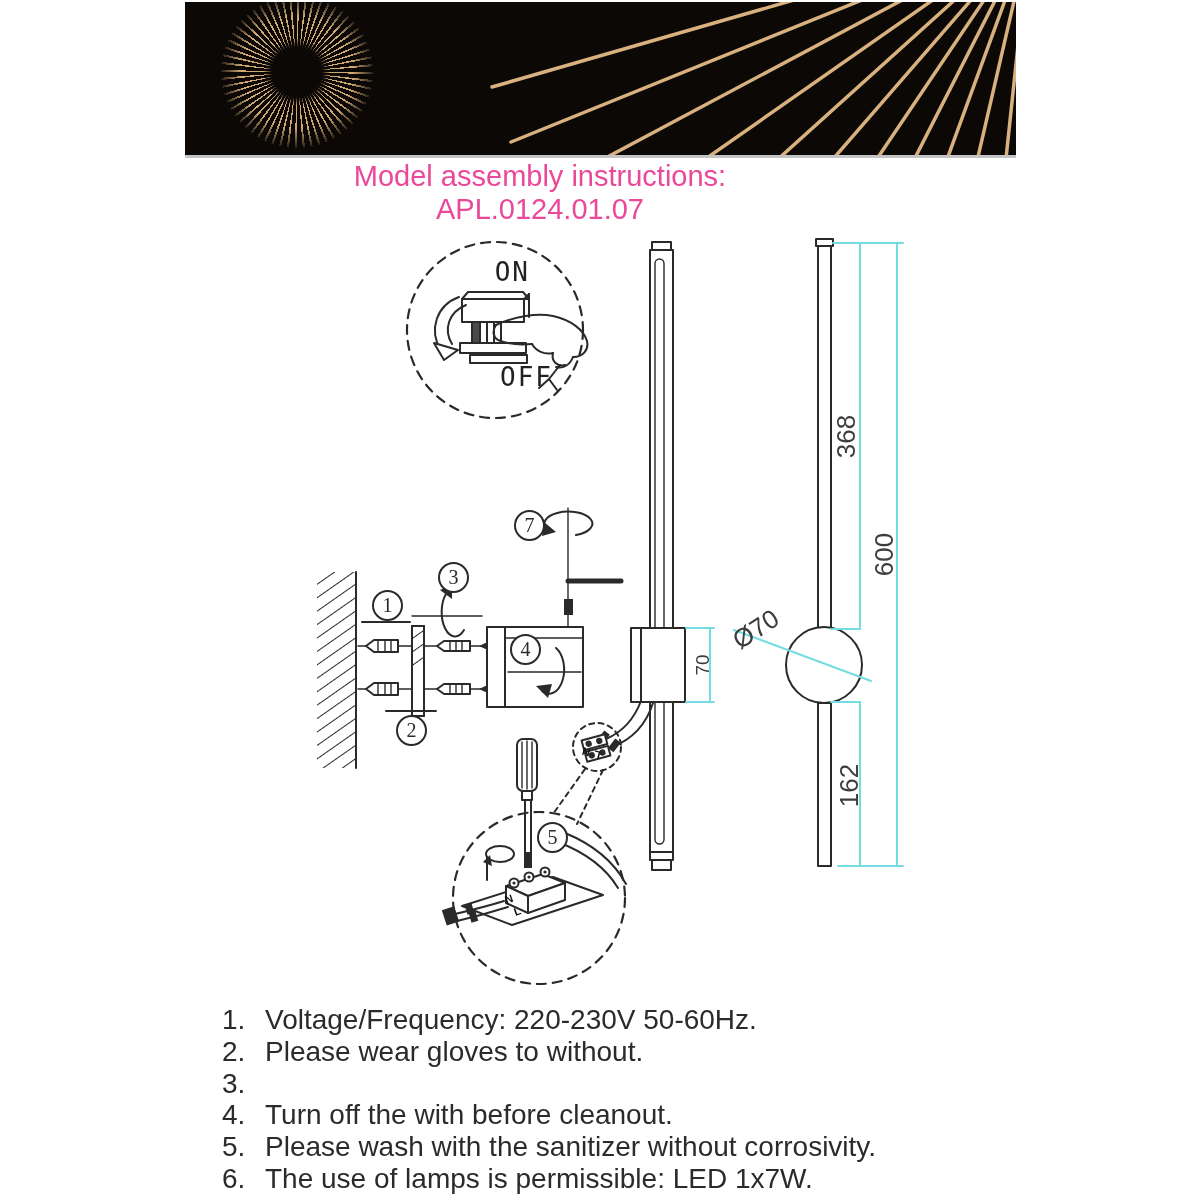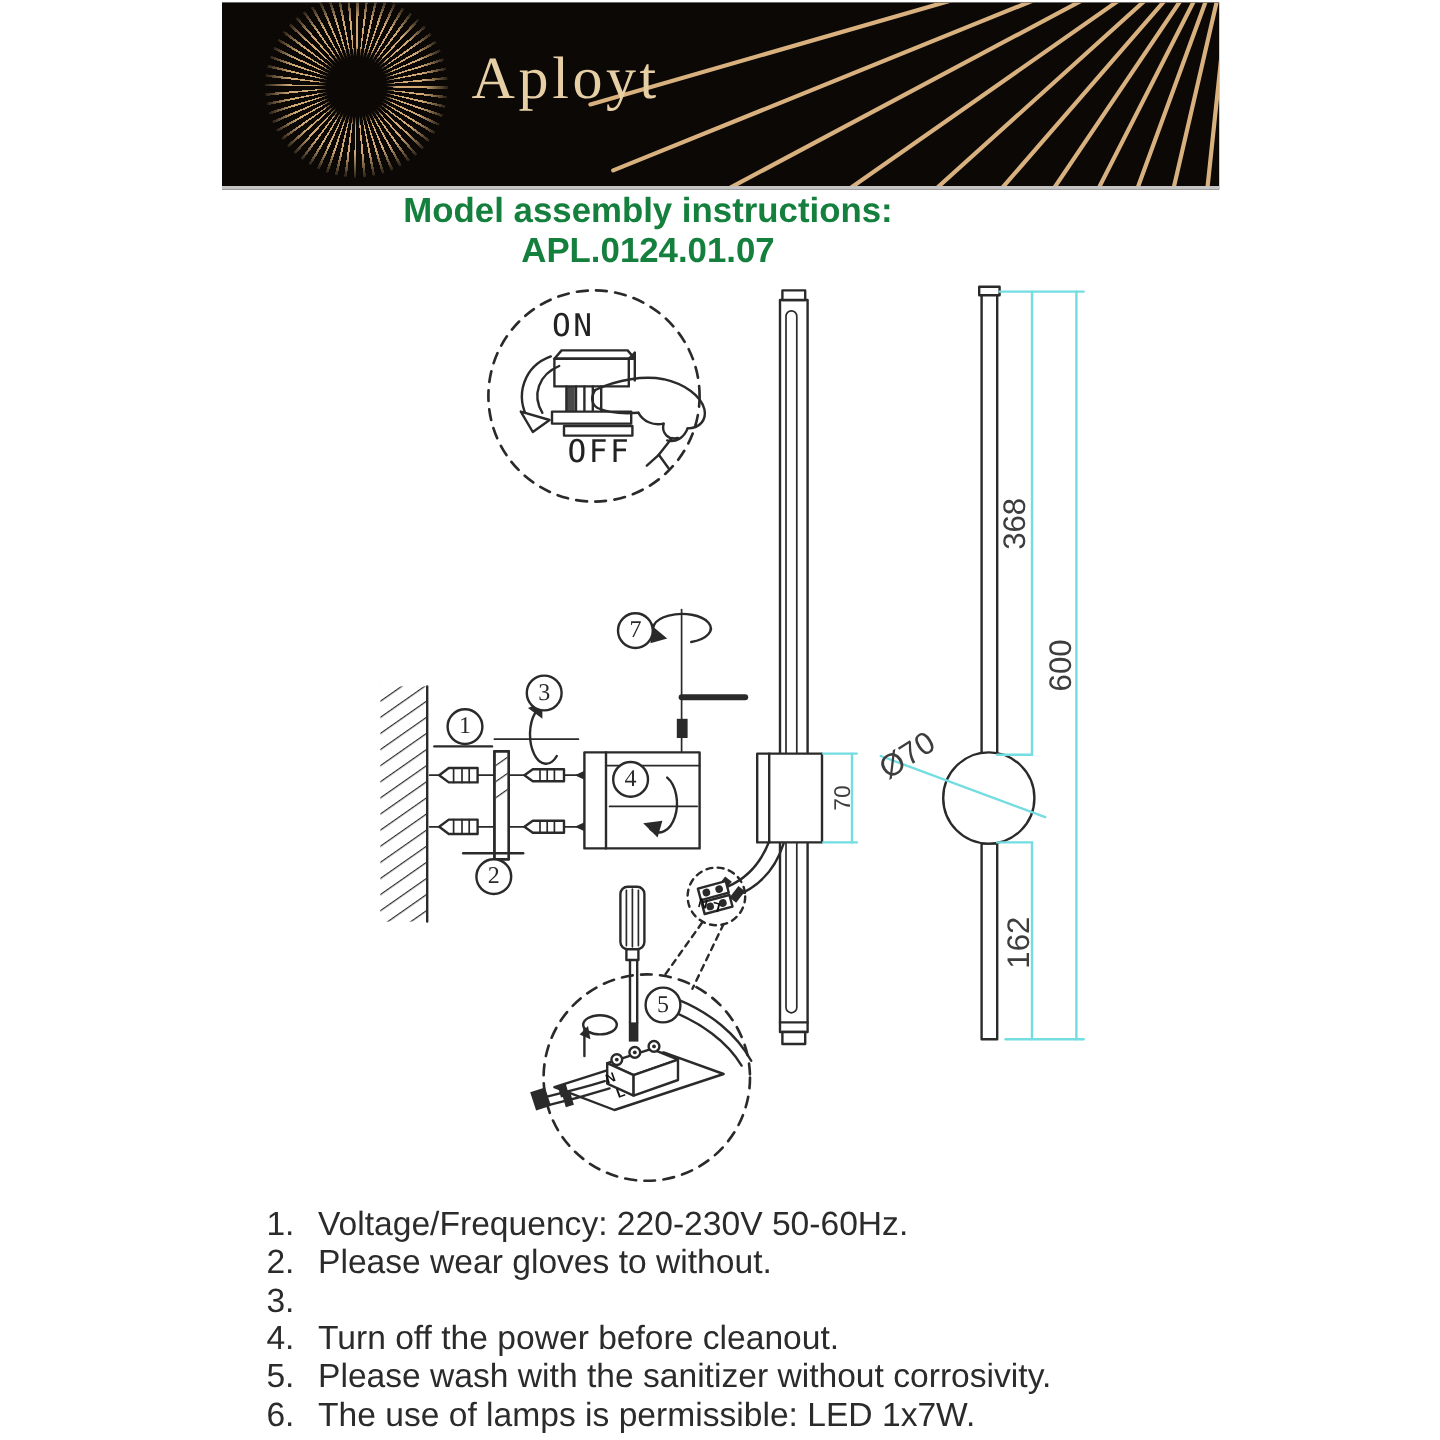--- a/index.html
+++ b/index.html
@@ -17,40 +17,40 @@
          background-image:
            radial-gradient(circle, #0b0806 0 23%, rgba(11,8,6,0) 31%),
            radial-gradient(circle, rgba(11,8,6,0) 52%, #0b0806 74%),
            repeating-conic-gradient(from 0deg, var(--gold) 0 1.7deg, rgba(0,0,0,0) 1.7deg 6deg);}
   .brand{position:absolute;left:208px;top:34px;font-family:"Liberation Serif",serif;
          font-size:50px;letter-spacing:3px;color:var(--gold_text);}
   .rays{position:absolute;right:0;top:0;width:831px;height:153px;}
 
   
   .title{position:absolute;left:0;top:160px;width:1080px;text-align:center;
-         font-size:29px;line-height:33px;color:#15803d;font-weight:bold;}
+         font-size:29px;line-height:33px;color:#ec4899;}
 
   
   #art{position:absolute;left:0;top:0;width:1200px;height:1200px;}
   #art line,#art path,#art rect,#art circle,#art ellipse,#art polygon,#art polyline{
      stroke:var(--line);stroke-width:2;fill:none;stroke-linecap:round;stroke-linejoin:round;}
   #art .fw{fill:#fff}
   #art .fd{fill:var(--line);stroke:none}
   #art .thin{stroke-width:1.4}
   #art .thick{stroke-width:5}
   #art .dash{stroke-dasharray:9 7;stroke-width:2.2}
   #art .dash2{stroke-dasharray:5 4.5}
   #art .dim{stroke:var(--dim);stroke-width:2}
   #art .hfill{fill:url(#hatch);stroke:none}
 
   .badge{position:absolute;width:27px;height:27px;border:2px solid var(--line);border-radius:50%;
          text-align:center;line-height:27px;font-size:20px;font-family:"Liberation Serif",serif;
          color:var(--line);background:#fff;}
   .switch-label{position:absolute;font-family:"DejaVu Sans Mono",monospace;font-size:26px;
-         letter-spacing:2px;color:#222;text-align:left;}
+         letter-spacing:2px;color:#222;text-align:right;}
   .dim-label{position:absolute;color:var(--dim_text);font-size:26px;white-space:nowrap;
          text-align:center;transform:rotate(-90deg);}
   .dim-label.small{font-size:19px;}
   .dia-label{position:absolute;color:var(--dim_text);font-size:26px;white-space:nowrap;
          text-align:center;transform:rotate(-33deg);}
   .wire-label{position:absolute;font-size:11px;font-weight:bold;color:#111;letter-spacing:4px;}
 
   
   .list{position:absolute;left:222px;top:1004px;font-size:28px;line-height:31.8px;color:var(--text);}
   .li{display:flex;}
@@ -71,21 +71,20 @@
         <line x1="845" y1="-70" x2="591" y2="429"></line>
         <line x1="845" y1="-70" x2="532" y2="394"></line>
         <line x1="845" y1="-70" x2="478" y2="353"></line>
         <line x1="845" y1="-70" x2="429" y2="305"></line>
         <line x1="845" y1="-70" x2="386" y2="251"></line>
         <line x1="845" y1="-70" x2="351" y2="193"></line>
         <line x1="845" y1="-70" x2="326" y2="140"></line>
         <line x1="845" y1="-70" x2="307" y2="85"></line>
       </g>
     </svg>
-    <div class="brand">Aployt</div>
   </div>
 
   <div class="title">
     <div>Model assembly instructions:</div>
     <div>APL.0124.01.07</div>
   </div>
 
   <svg id="art" viewBox="0 0 1200 1200">
     <defs>
       <pattern id="hatch" patternUnits="userSpaceOnUse" width="11" height="11" patternTransform="rotate(55)">
@@ -292,21 +291,21 @@
     </div>
     <div class="li">
       <span class="num">2.</span>
       <span class="txt">Please wear gloves to without.</span>
     </div>
     <div class="li">
       <span class="num">3.</span>
     </div>
     <div class="li">
       <span class="num">4.</span>
-      <span class="txt">Turn off the power before cleanout.</span>
+      <span class="txt">Turn off the with before cleanout.</span>
     </div>
     <div class="li">
       <span class="num">5.</span>
       <span class="txt">Please wash with the sanitizer without corrosivity.</span>
     </div>
     <div class="li">
       <span class="num">6.</span>
       <span class="txt">The use of lamps is permissible: LED 1x7W.</span>
     </div>
   </div>

